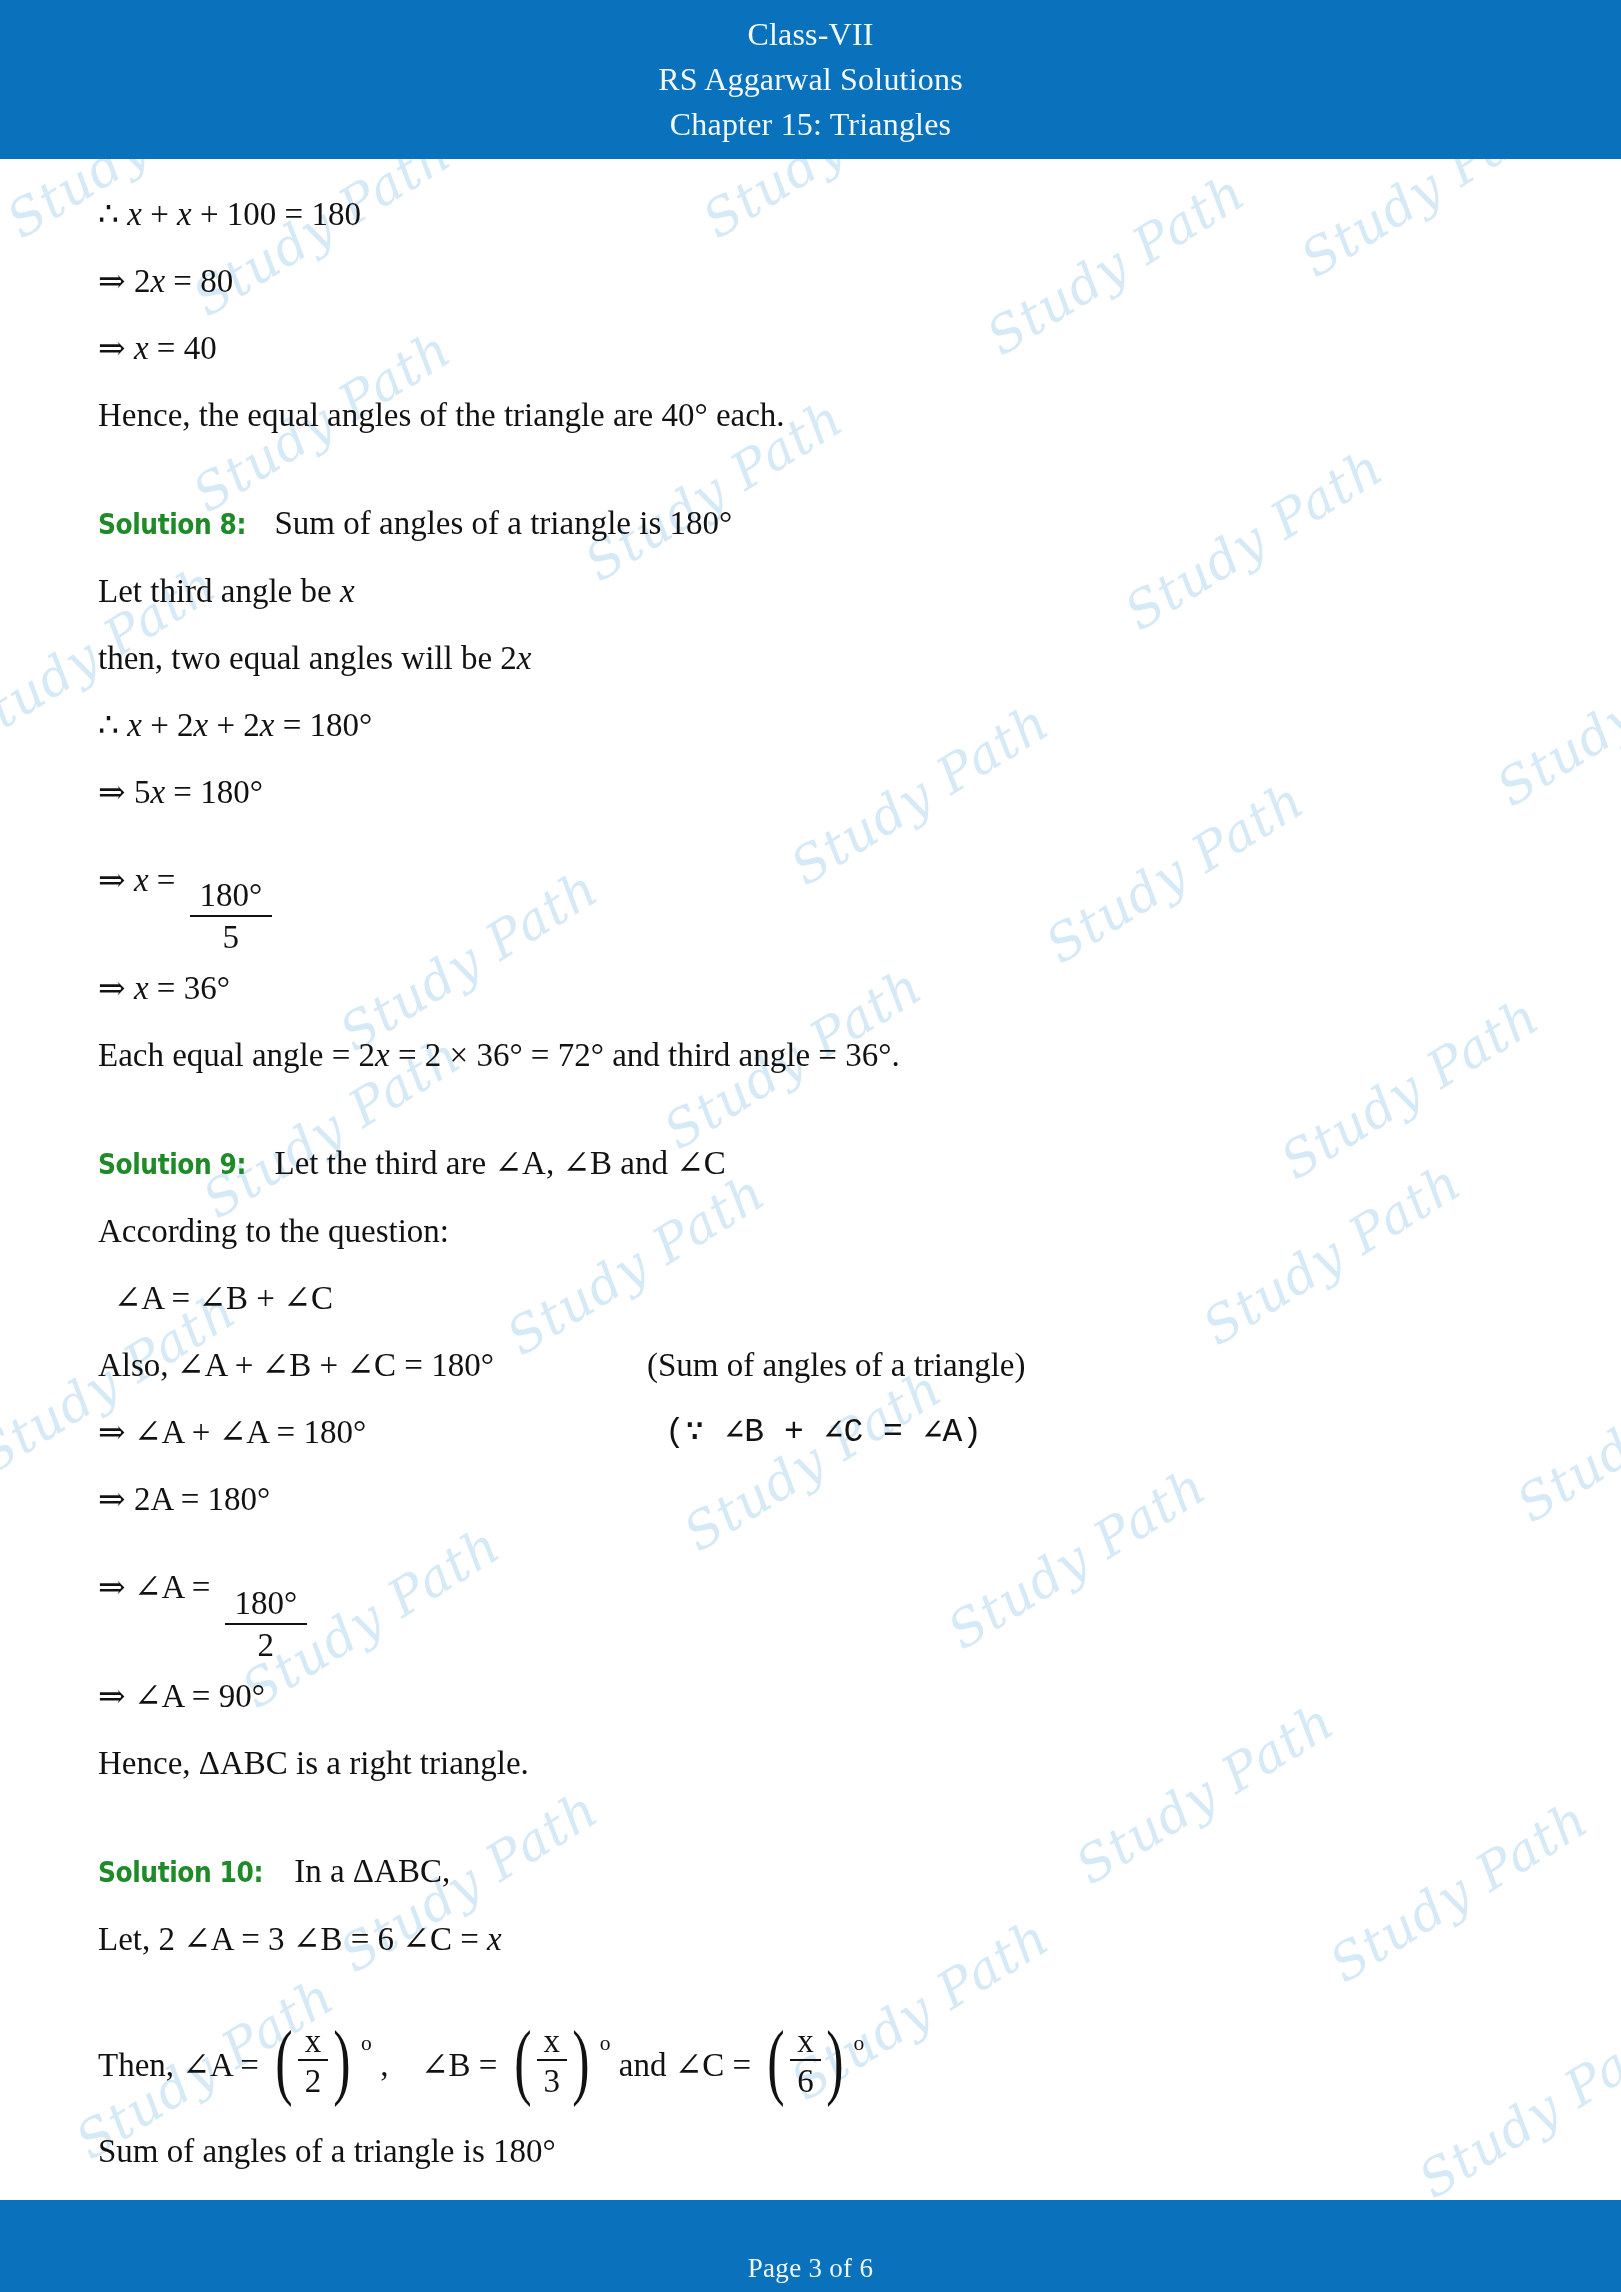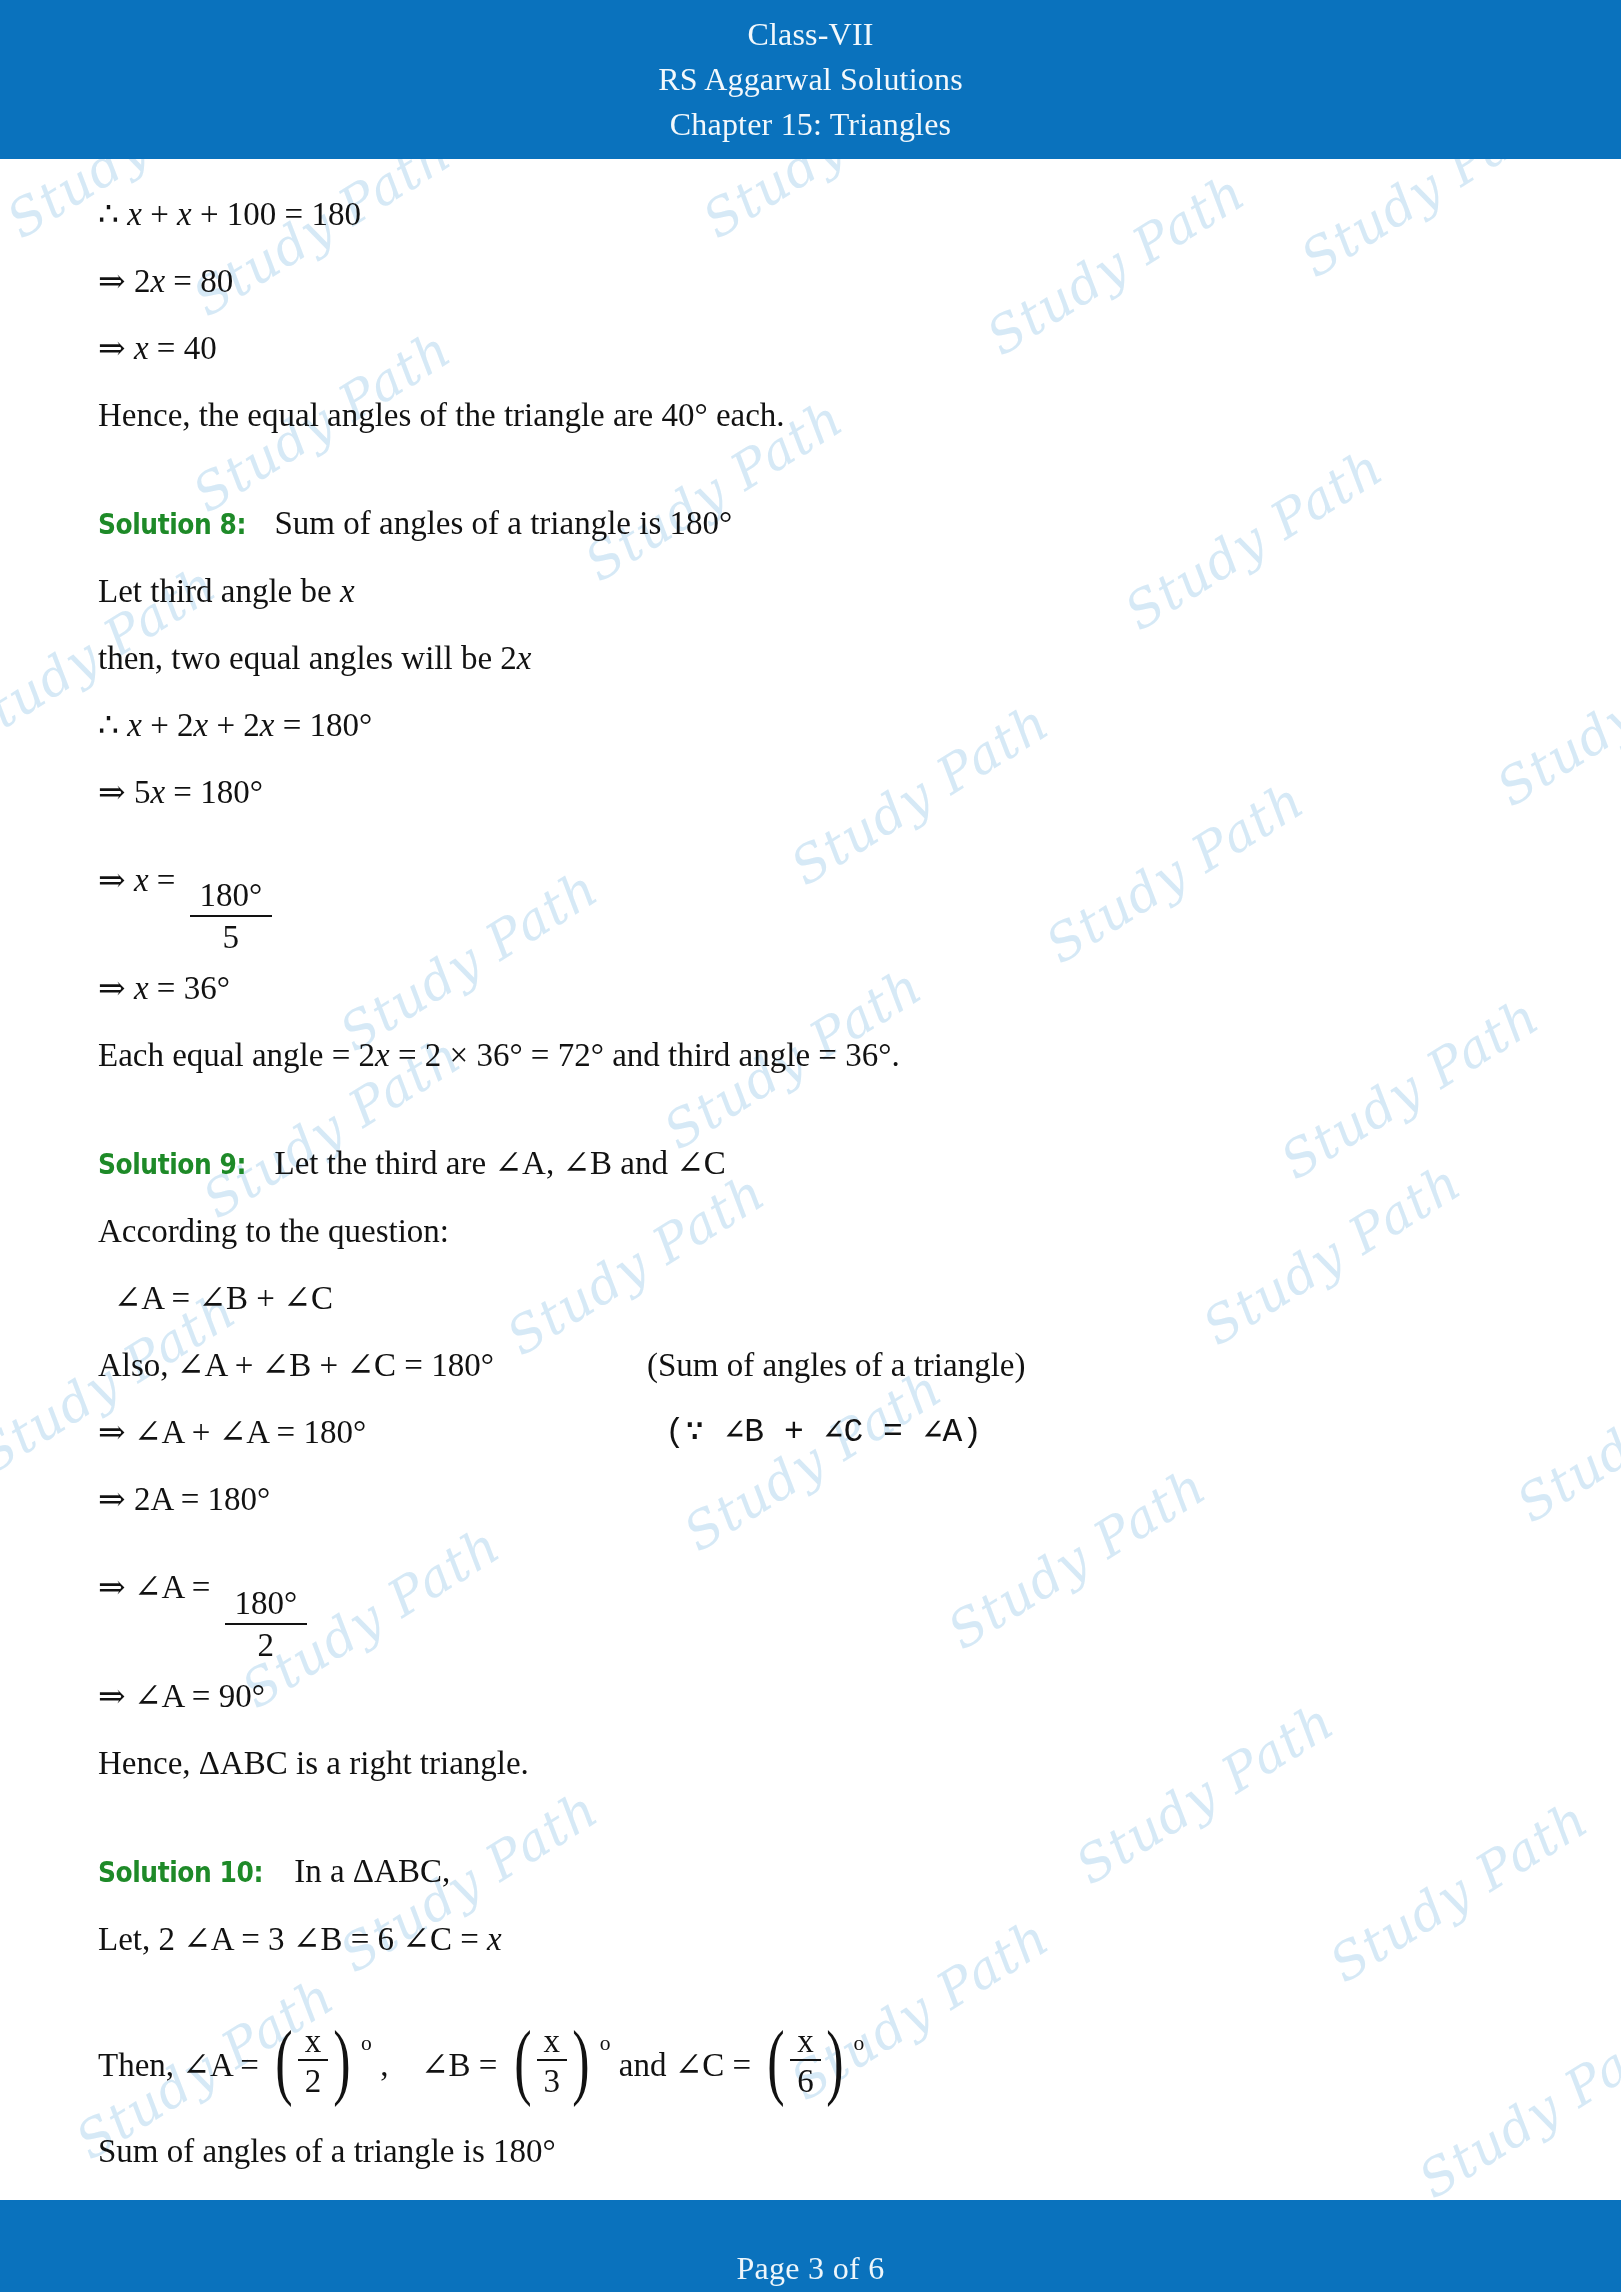--- a/index.html
+++ b/index.html
@@ -49,21 +49,21 @@
     white-space: nowrap;
   }
   .footer-bar {
     bottom: 0;
     height: 93px;
     display: flex;
     align-items: center;
     justify-content: center;
   }
   .footer-text {
-    font-size: 32px;
+    font-size: 27px;
     color: #eef6fb;
     letter-spacing: 0.3px;
     margin-top: 44px;
   }
 
   
   .watermarks {
     position: absolute;
     inset: 0;
     z-index: 1;

